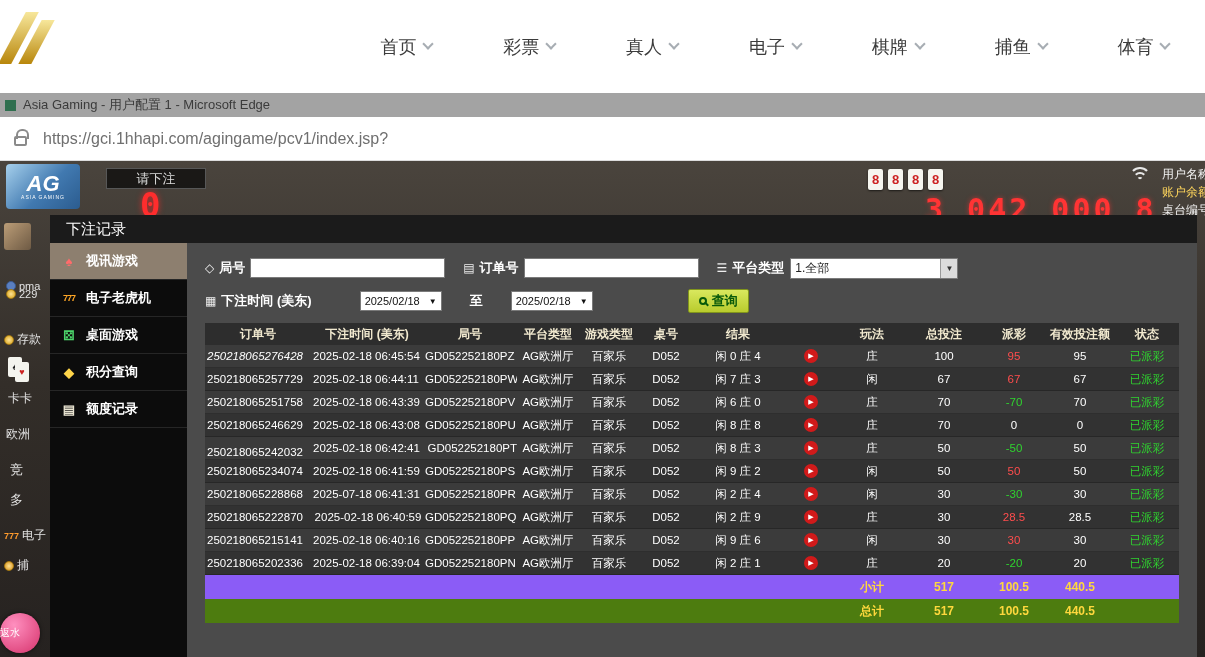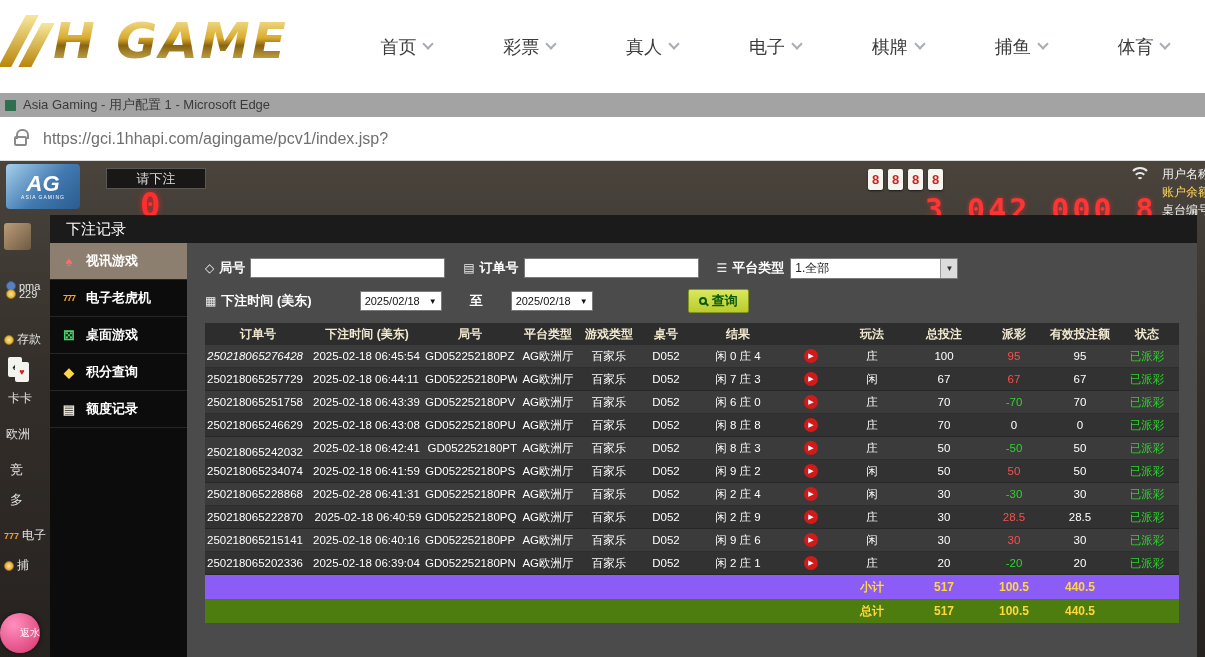--- a/index.html
+++ b/index.html
@@ -47,21 +47,21 @@
   .right-label{position:absolute;left:1162px;width:60px;font-size:12px;color:#f2f2f2;white-space:nowrap}
   .right-label.gold{color:#ffd65c}
 
   
   .avatar{position:absolute;left:4px;top:62px;width:27px;height:27px;border-radius:3px;background:linear-gradient(135deg,#bb9d77,#6e5a44)}
   .strip-item{position:absolute;color:#e2e2e2;font-size:11px;white-space:nowrap;display:flex;align-items:center;gap:3px}
   .coin{display:inline-block;width:10px;height:10px;border-radius:50%;background:radial-gradient(#ffe394,#d4a017);border:1px solid #a87b12}
   .mini-cards{position:absolute;left:8px;top:196px;width:20px;height:26px}
   .mini-cards b{position:absolute;width:14px;height:20px;background:#f4f4ee;border-radius:2px;color:#222;font-size:9px;text-align:center;line-height:20px}
   .mini-cards b.c2{left:7px;top:5px;color:#c22}
-  .badge-circle{position:absolute;left:0;top:452px;width:40px;height:40px;border-radius:50%;background:radial-gradient(circle at 35% 30%,#ff8fbf,#d6336c);color:#fff;font-size:10px;display:flex;align-items:center;justify-content:flex-end;box-shadow:0 0 4px rgba(0,0,0,.6)}
+  .badge-circle{position:absolute;left:0;top:452px;width:40px;height:40px;border-radius:50%;background:radial-gradient(circle at 35% 30%,#ff8fbf,#d6336c);color:#fff;font-size:10px;display:flex;align-items:center;justify-content:flex-start;box-shadow:0 0 4px rgba(0,0,0,.6)}
 
   
   .panel{position:absolute;left:50px;top:54px;width:1147px;height:442px;z-index:5;display:flex;flex-direction:column}
   .panel-header{height:28px;background:#1b1b1b;color:#fff;font-size:15px;font-weight:normal;display:flex;align-items:center;padding-left:16px;flex:0 0 28px}
   .panel-body{flex:1;display:flex;min-height:0}
   .menu{width:137px;background:#0c0c0c;flex:0 0 137px}
   .menu-item{height:37px;border-bottom:1px solid #262626;display:flex;align-items:center;gap:8px;padding-left:10px;color:#fff;font-size:13px;font-weight:bold;cursor:pointer}
   .menu-item.active{background:#8d7f6f}
   .menu-icon{width:18px;text-align:center;font-size:13px}
   .menu-icon.slot{font-size:9px;font-weight:bold;letter-spacing:-1px}
@@ -107,21 +107,20 @@
   .sumrow.s2{background:#4d7c0f}
   .sum-cell{font-size:12px;font-weight:bold;color:#ffd83d;text-align:center;white-space:nowrap}
 </style>
 </head>
 <body>
 
 <div class="site-header">
   <div class="logo">
     <span class="logo-bar"></span>
     <span class="logo-bar b2"></span>
-    <span class="logo-text">H GAME</span>
   </div>
   <div class="main-nav">
       <div class="nav-item">
         <span>首页</span>
         <span class="chev"></span>
       </div>
       <div class="nav-item">
         <span>彩票</span>
         <span class="chev"></span>
       </div>
@@ -392,21 +391,21 @@
                 <div class="td" style="width: 90px;">闲 9 庄 2</div>
                 <div class="td" style="width: 56px;"><span class="play-btn">▶</span></div>
                 <div class="td" style="width: 66px;">闲</div>
                 <div class="td" style="width: 78px;">50</div>
                 <div class="td pay-pos" style="width: 62px;">50</div>
                 <div class="td" style="width: 70px;">50</div>
                 <div class="td status-paid" style="width: 64px;">已派彩</div>
               </div>
               <div class="trow even">
                 <div class="td al" style="width: 106px;">250218065228868</div>
-                <div class="td al" style="width: 112px;">2025-02-28 06:41:31</div>
+                <div class="td al" style="width: 112px;">2025-07-18 06:41:31</div>
                 <div class="td al" style="width: 94px;">GD052252180PR</div>
                 <div class="td" style="width: 62px;">AG欧洲厅</div>
                 <div class="td" style="width: 60px;">百家乐</div>
                 <div class="td" style="width: 54px;">D052</div>
                 <div class="td" style="width: 90px;">闲 2 庄 4</div>
                 <div class="td" style="width: 56px;"><span class="play-btn">▶</span></div>
                 <div class="td" style="width: 66px;">闲</div>
                 <div class="td" style="width: 78px;">30</div>
                 <div class="td pay-neg" style="width: 62px;">-30</div>
                 <div class="td" style="width: 70px;">30</div>

